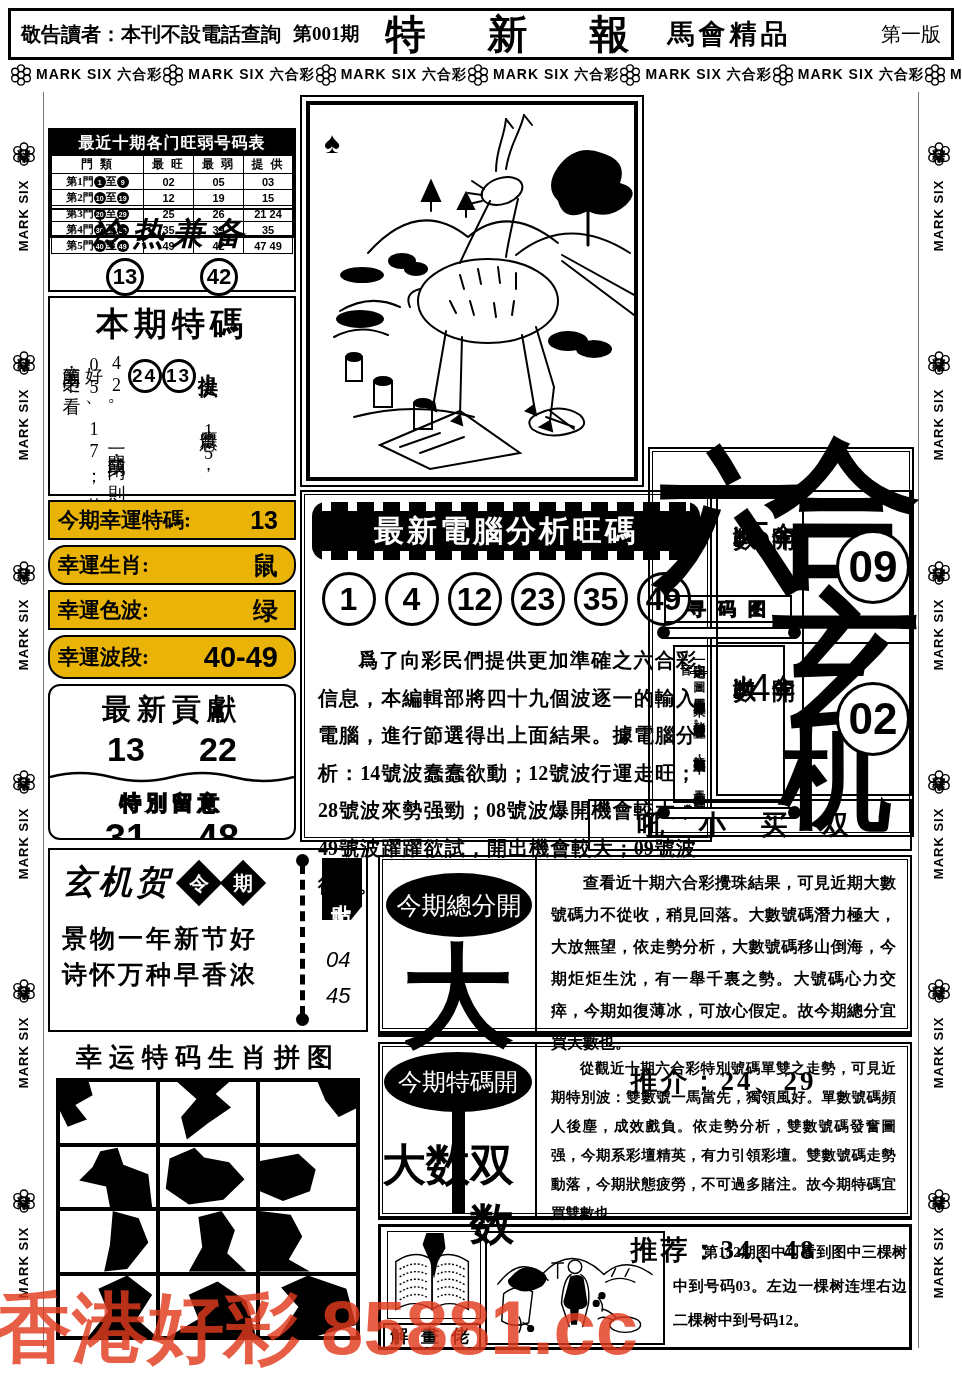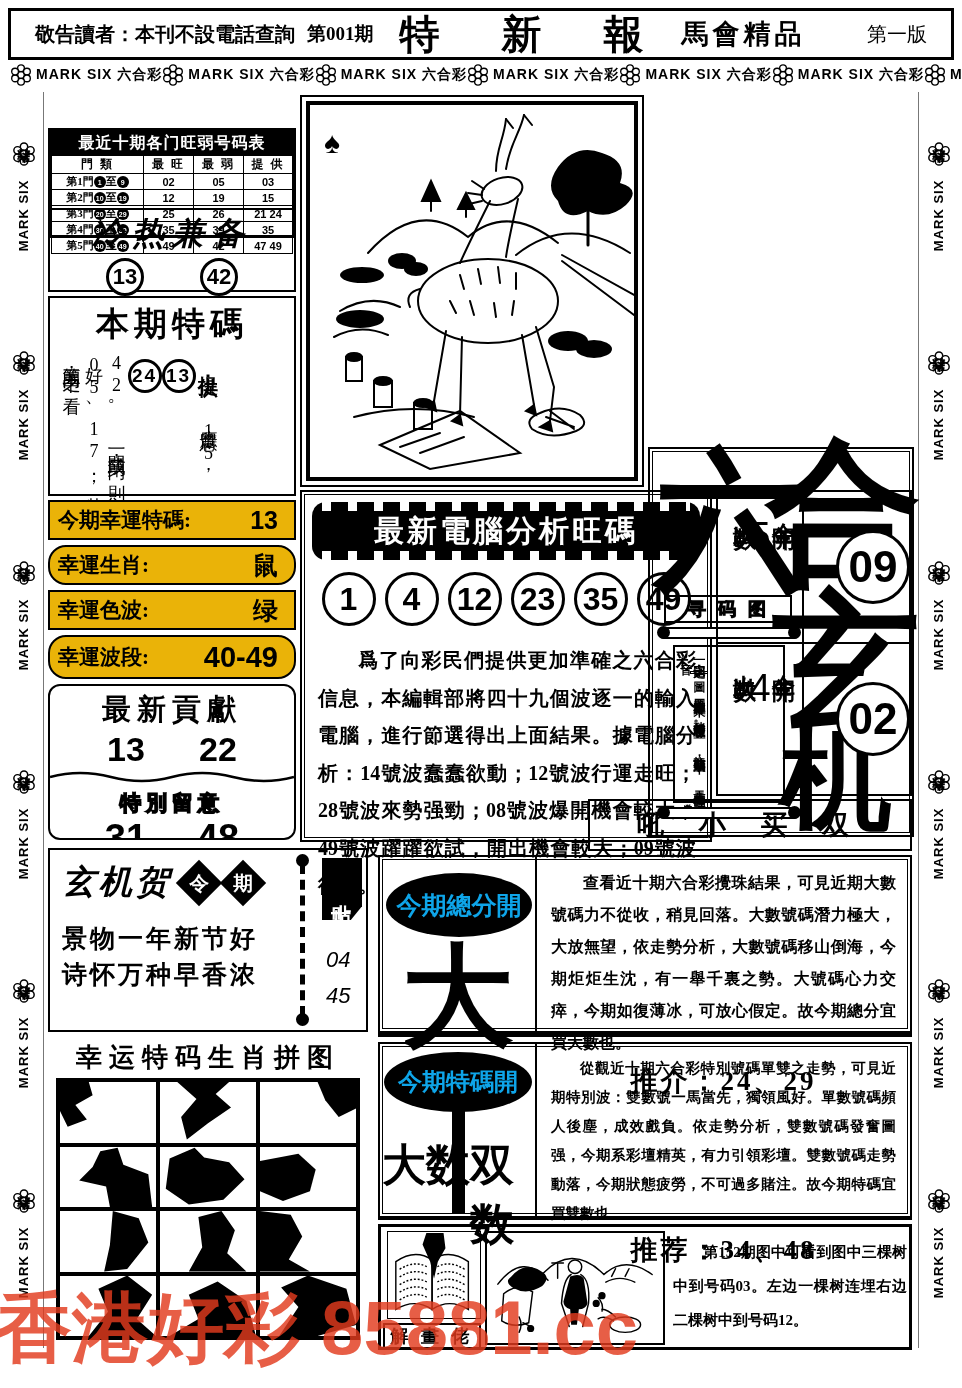--- a/index.html
+++ b/index.html
@@ -7,21 +7,21 @@
   .page { position:relative; width:962px; height:1388px; background:#fff; }
   .abs { position:absolute; }
   .ctr { display:flex; align-items:center; justify-content:center; }
 
   
   .f1 { border:2px solid #000; }
   .f2 { border:2px solid #000; position:relative; }
   .f2::after { content:""; position:absolute; inset:2px; border:1px solid #000; pointer-events:none; }
 
   
-  .hdr { left:8px; top:8px; width:946px; height:52px; border:3px solid #000; display:flex; align-items:center; padding:0 24px; gap:12px; }
+  .hdr { left:8px; top:8px; width:946px; height:52px; border:3px solid #000; display:flex; align-items:center; padding:0 10px; gap:12px; }
   .hdr .notice { font-size:20px; font-weight:bold; white-space:nowrap; }
   .hdr .issue { font-size:19px; font-weight:bold; }
   .hdr .ttl { font-size:40px; font-weight:bold; letter-spacing:26px; white-space:nowrap; margin-left:14px; }
   .hdr .sub { font-size:27px; font-weight:bold; letter-spacing:4px; white-space:nowrap; }
   .hdr .ed { font-size:20px; margin-left:auto; white-space:nowrap; }
 
   
   .msrow { left:8px; top:62px; width:946px; height:26px; display:flex; align-items:center; justify-content:space-between; padding:0 2px; }
   .msunit { display:flex; align-items:center; gap:4px; font-family:"Liberation Sans",sans-serif; font-weight:bold; font-size:14px; white-space:nowrap; letter-spacing:1px; }
   .vstrip { top:92px; width:40px; height:1256px; display:flex; flex-direction:column; align-items:center; justify-content:space-around; }
@@ -127,21 +127,21 @@
   .applabels .cnt { font-size:38px; font-family:"Liberation Sans",sans-serif; margin-top:2px; }
   .appcirc { flex:1; display:flex; align-items:center; justify-content:flex-end; }
 
   
   .howl { left:588px; top:799px; width:324px; height:52px; border:2px solid #000; display:flex; align-items:center; justify-content:center; font-size:27px; font-weight:bold; letter-spacing:14px; }
 
   
   .sect { left:378px; width:534px; border:2px solid #000; position:absolute; }
   .sect .leftcell { position:absolute; left:0; top:0; bottom:0; width:157px; border-right:2px solid #000; }
   .sect .rightcell { position:absolute; left:157px; right:0; top:0; bottom:0; padding:10px 14px 6px 14px; }
-  .badge { position:absolute; background:#000; color:#0ea5e9; border-radius:50%; display:flex; align-items:center; justify-content:center; font-family:"Liberation Sans",sans-serif; font-weight:bold; }
+  .badge { position:absolute; background:#000; color:#ffffff; border-radius:50%; display:flex; align-items:center; justify-content:center; font-family:"Liberation Sans",sans-serif; font-weight:normal; }
   .para-s { font-size:16px; line-height:32px; text-align:justify; text-indent:2em; font-weight:bold; }
   .para-xs { font-size:14.5px; line-height:29px; text-align:justify; text-indent:2em; font-weight:bold; }
   .recline { text-align:center; font-size:27px; font-weight:bold; letter-spacing:3px; margin-top:4px; }
   .bigdai { position:absolute; left:0; right:0; top:84px; text-align:center; font-size:112px; font-weight:bold; line-height:1; }
   .stem { position:absolute; left:72px; top:60px; width:13px; height:110px; background:#000; }
   .dsword { position:absolute; top:92px; font-size:44px; font-weight:bold; letter-spacing:0; }
 
   
   .bstrip { left:378px; top:1224px; width:534px; height:126px; border:3px solid #000; }
   .bookbox { position:absolute; left:6px; top:4px; width:94px; height:88px; border:1px solid #000; }

